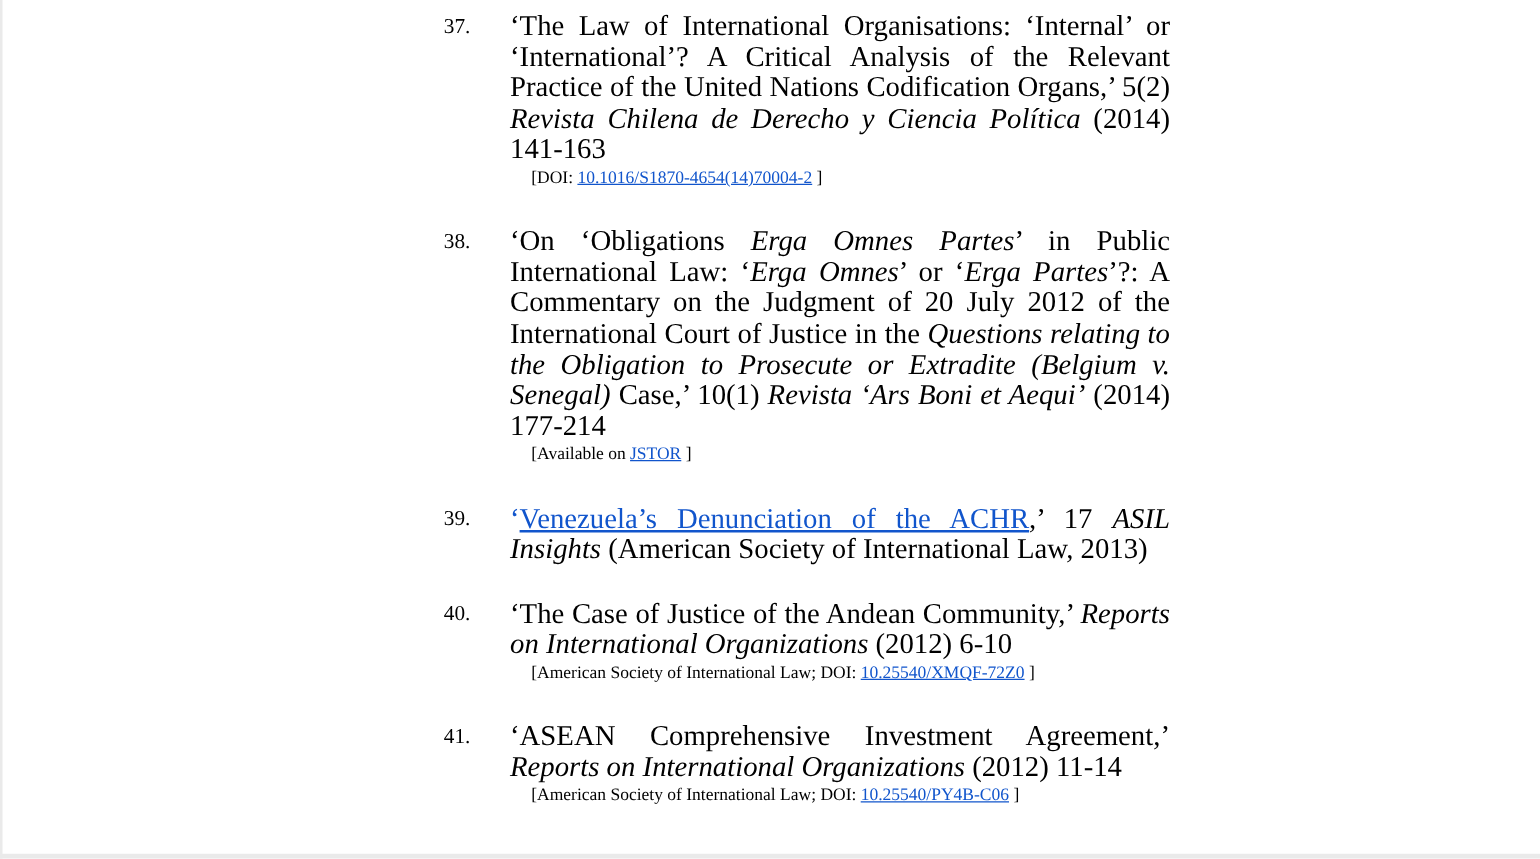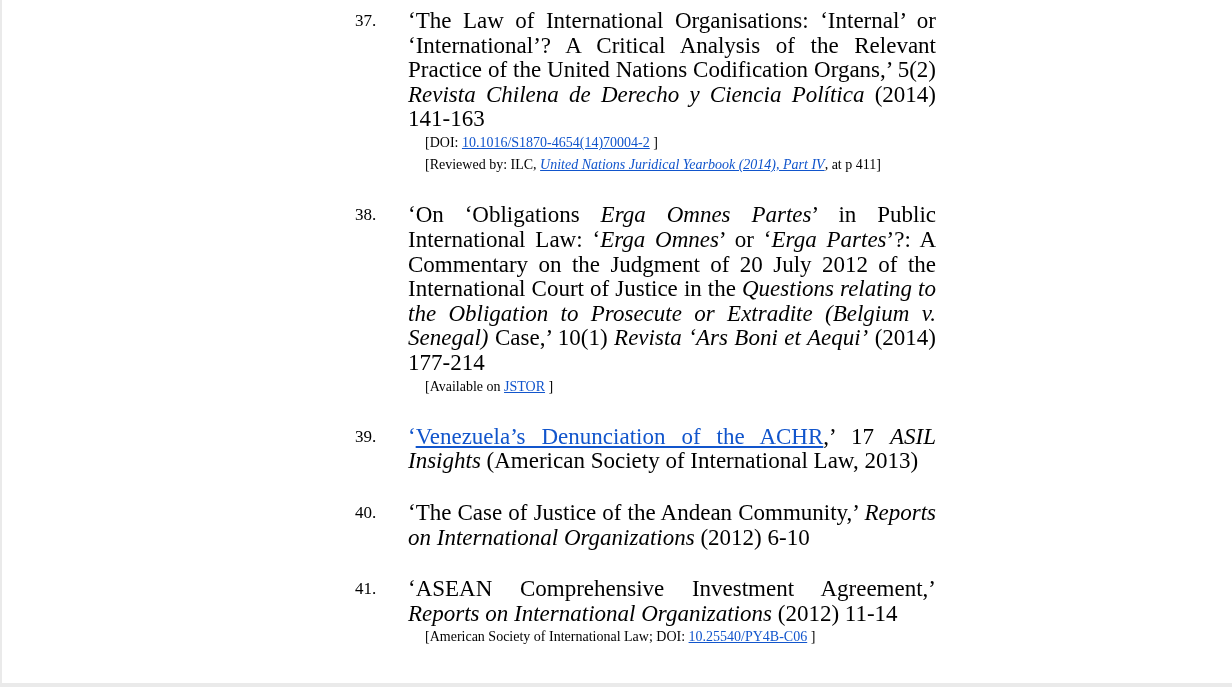--- a/index.html
+++ b/index.html
@@ -83,34 +83,34 @@
 <body>
 
 <div class="page">
   <div class="edge-left"></div>
   <div class="edge-bottom"></div>
   <ol class="entries" id="entries">
       <li class="entry">
     <span class="num">37.</span>
     <p class="main"><span>‘The Law of International Organisations: ‘Internal’ or ‘International’? A Critical Analysis of the Relevant Practice of the United Nations Codification Organs,’ 5(2) </span><span class="it">Revista Chilena de Derecho y Ciencia Política</span><span> (2014) 141-163</span></p>
   <p class="note"><span>[DOI: </span><a href="#" class="lnk">10.1016/S1870-4654(14)70004-2</a><span> ]</span></p>
-        <p class="note"><span>[Reviewed by: ILC, </span><a href="#" class="lnk it">United Nations Juridical Yearbook (2014), Part IV</a><span>, at p 411]</span></p>
       </li>
       <li class="entry">
     <span class="num">38.</span>
     <p class="main"><span>‘On ‘Obligations </span><span class="it">Erga Omnes Partes</span><span>’ in Public International Law: ‘</span><span class="it">Erga Omnes</span><span>’ or ‘</span><span class="it">Erga Partes</span><span>’?: A Commentary on the Judgment of 20 July 2012 of the International Court of Justice in the </span><span class="it">Questions relating to the Obligation to Prosecute or Extradite (Belgium v. Senegal)</span><span> Case,’ 10(1) </span><span class="it">Revista ‘Ars Boni et Aequi’</span><span> (2014) 177-214</span></p>
   <p class="note"><span>[Available on </span><a href="#" class="lnk">JSTOR</a><span> ]</span></p>
       </li>
       <li class="entry">
     <span class="num">39.</span>
     <p class="main"><span class="blue">‘</span><a href="#" class="lnk">Venezuela’s Denunciation of the ACHR</a><span>,’ 17 </span><span class="it">ASIL Insights</span><span> (American Society of International Law, 2013)</span></p>
   </li>
       <li class="entry">
     <span class="num">40.</span>
     <p class="main"><span>‘The Case of Justice of the Andean Community,’ </span><span class="it">Reports on International Organizations</span><span> (2012) 6-10</span></p>
+  <p class="note"><span>[American Society of International Law; DOI: </span><a href="#" class="lnk">10.25540/XMQF-72Z0</a><span> ]</span></p>
       </li>
       <li class="entry">
     <span class="num">41.</span>
     <p class="main"><span>‘ASEAN Comprehensive Investment Agreement,’ </span><span class="it">Reports on International Organizations</span><span> (2012) 11-14</span></p>
   <p class="note"><span>[American Society of International Law; DOI: </span><a href="#" class="lnk">10.25540/PY4B-C06</a><span> ]</span></p>
       </li>
     </ol>
 </div>
 
 </body></html>

